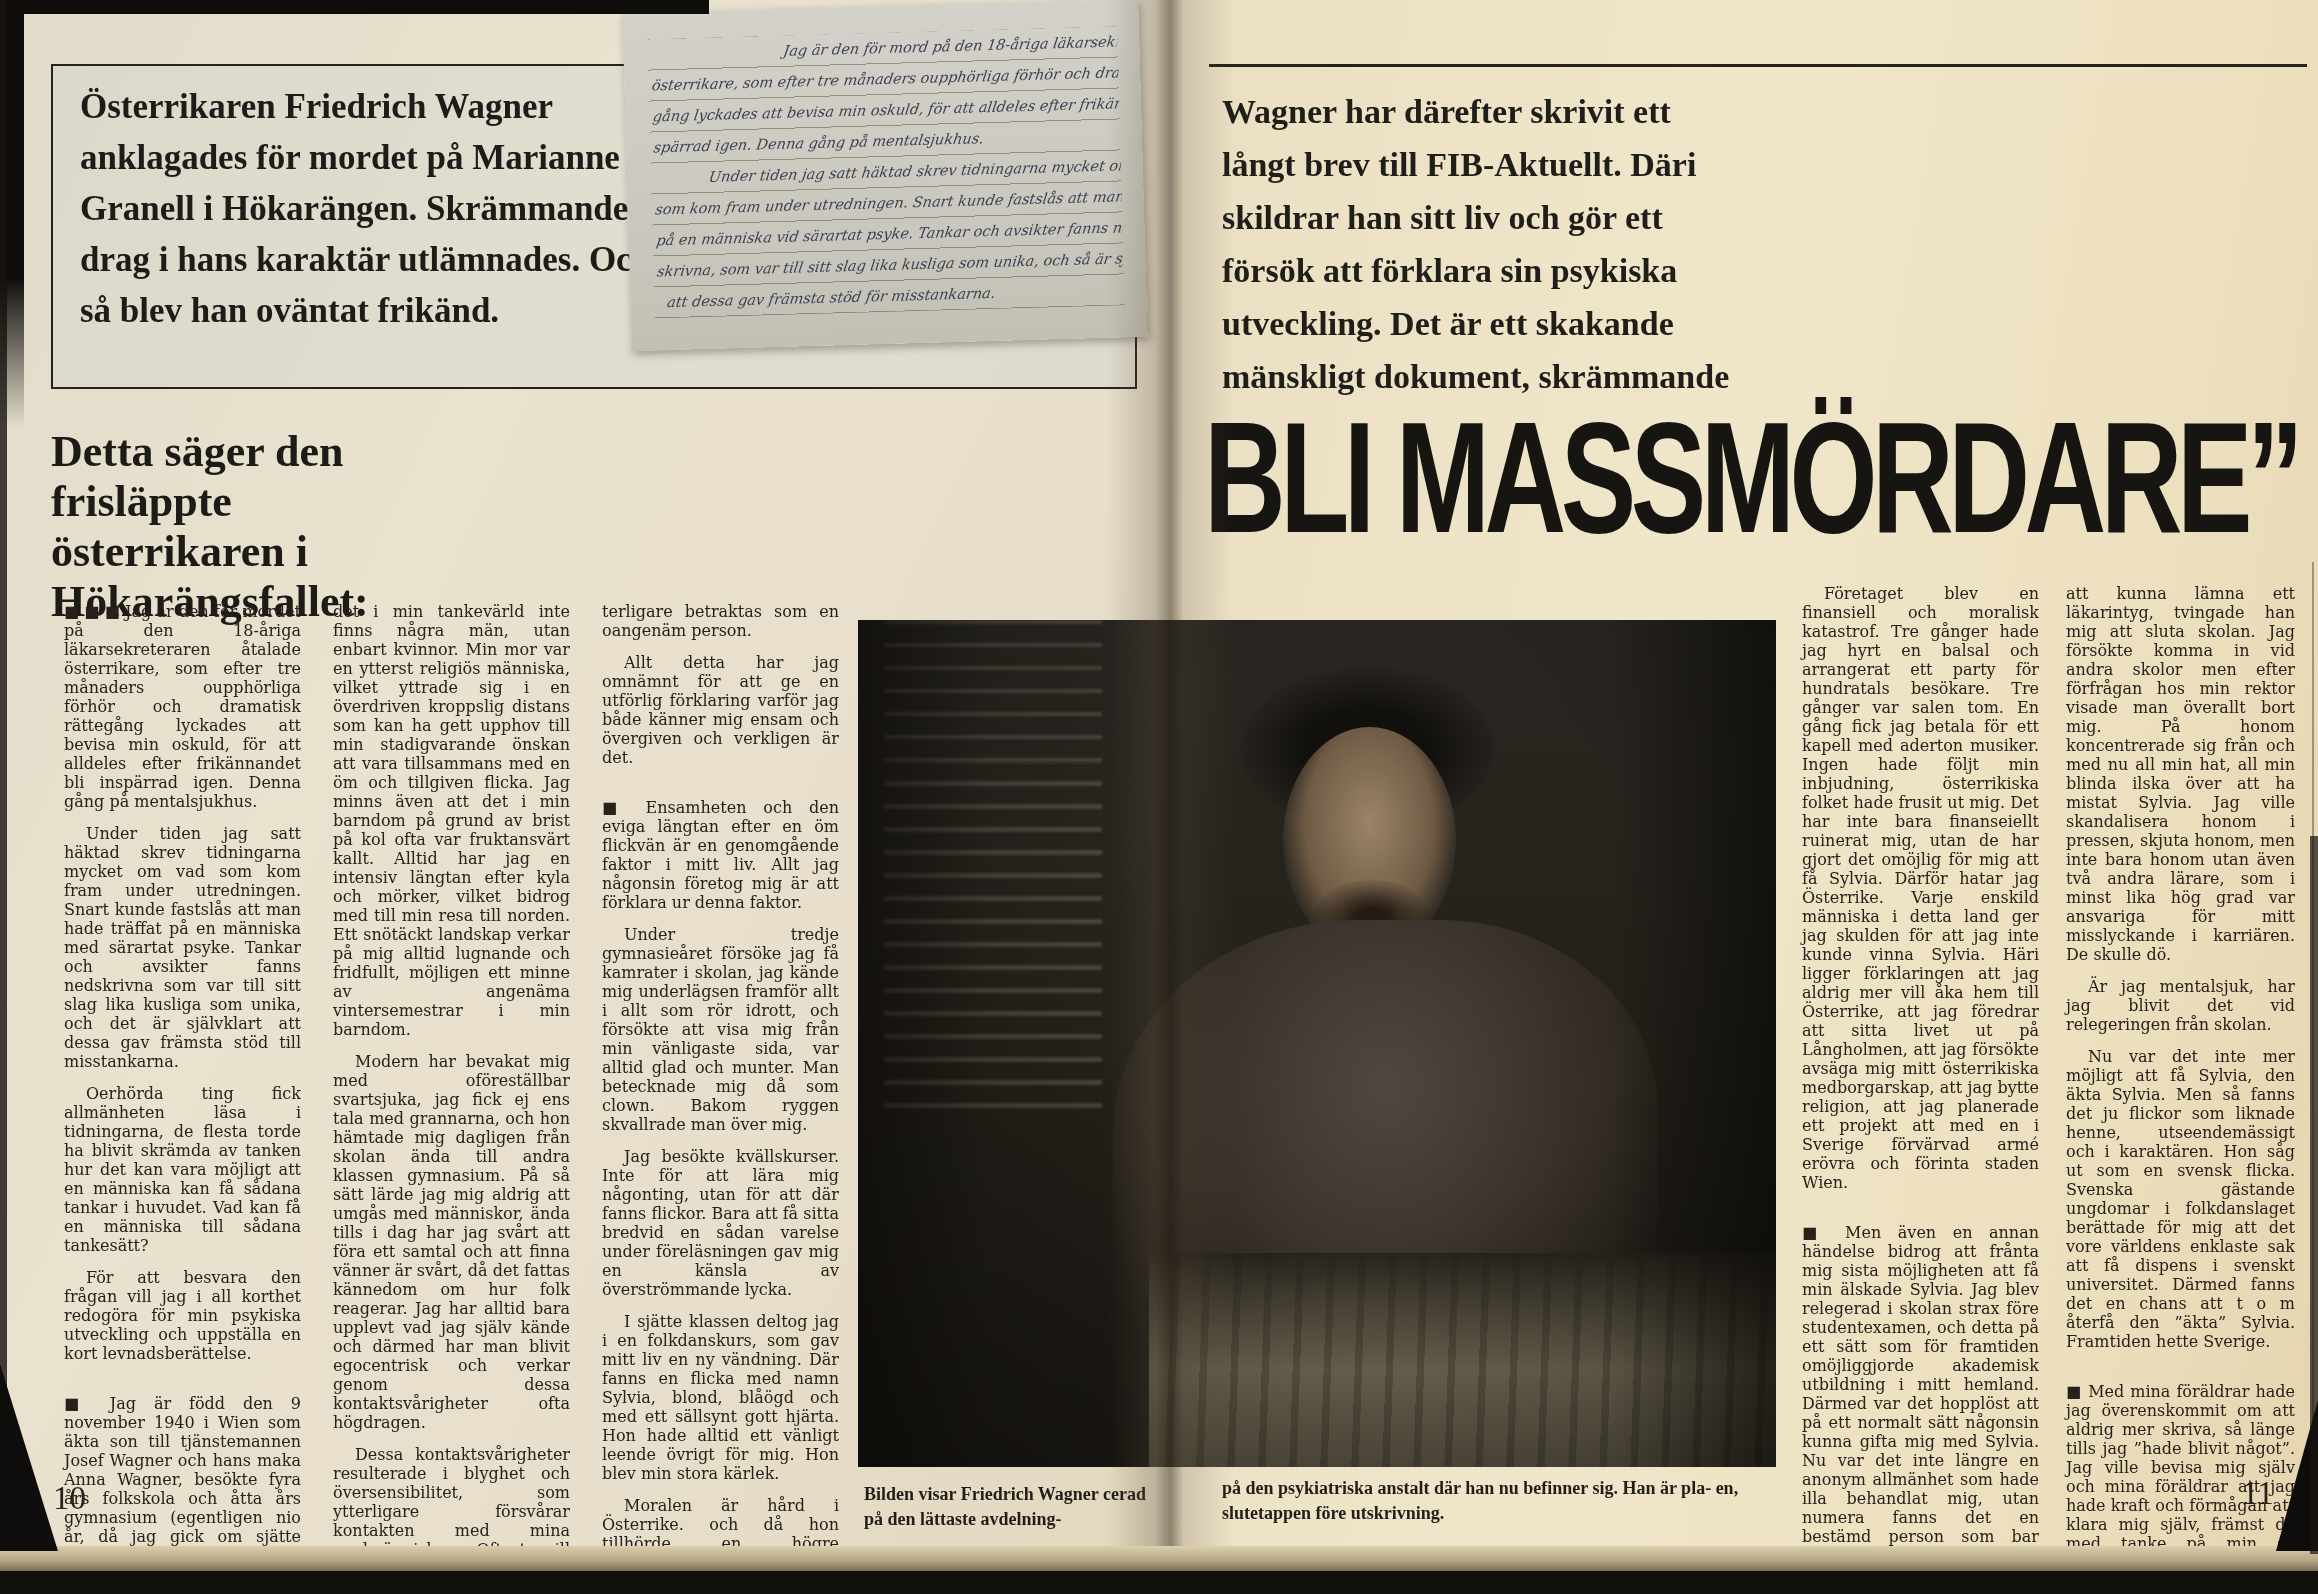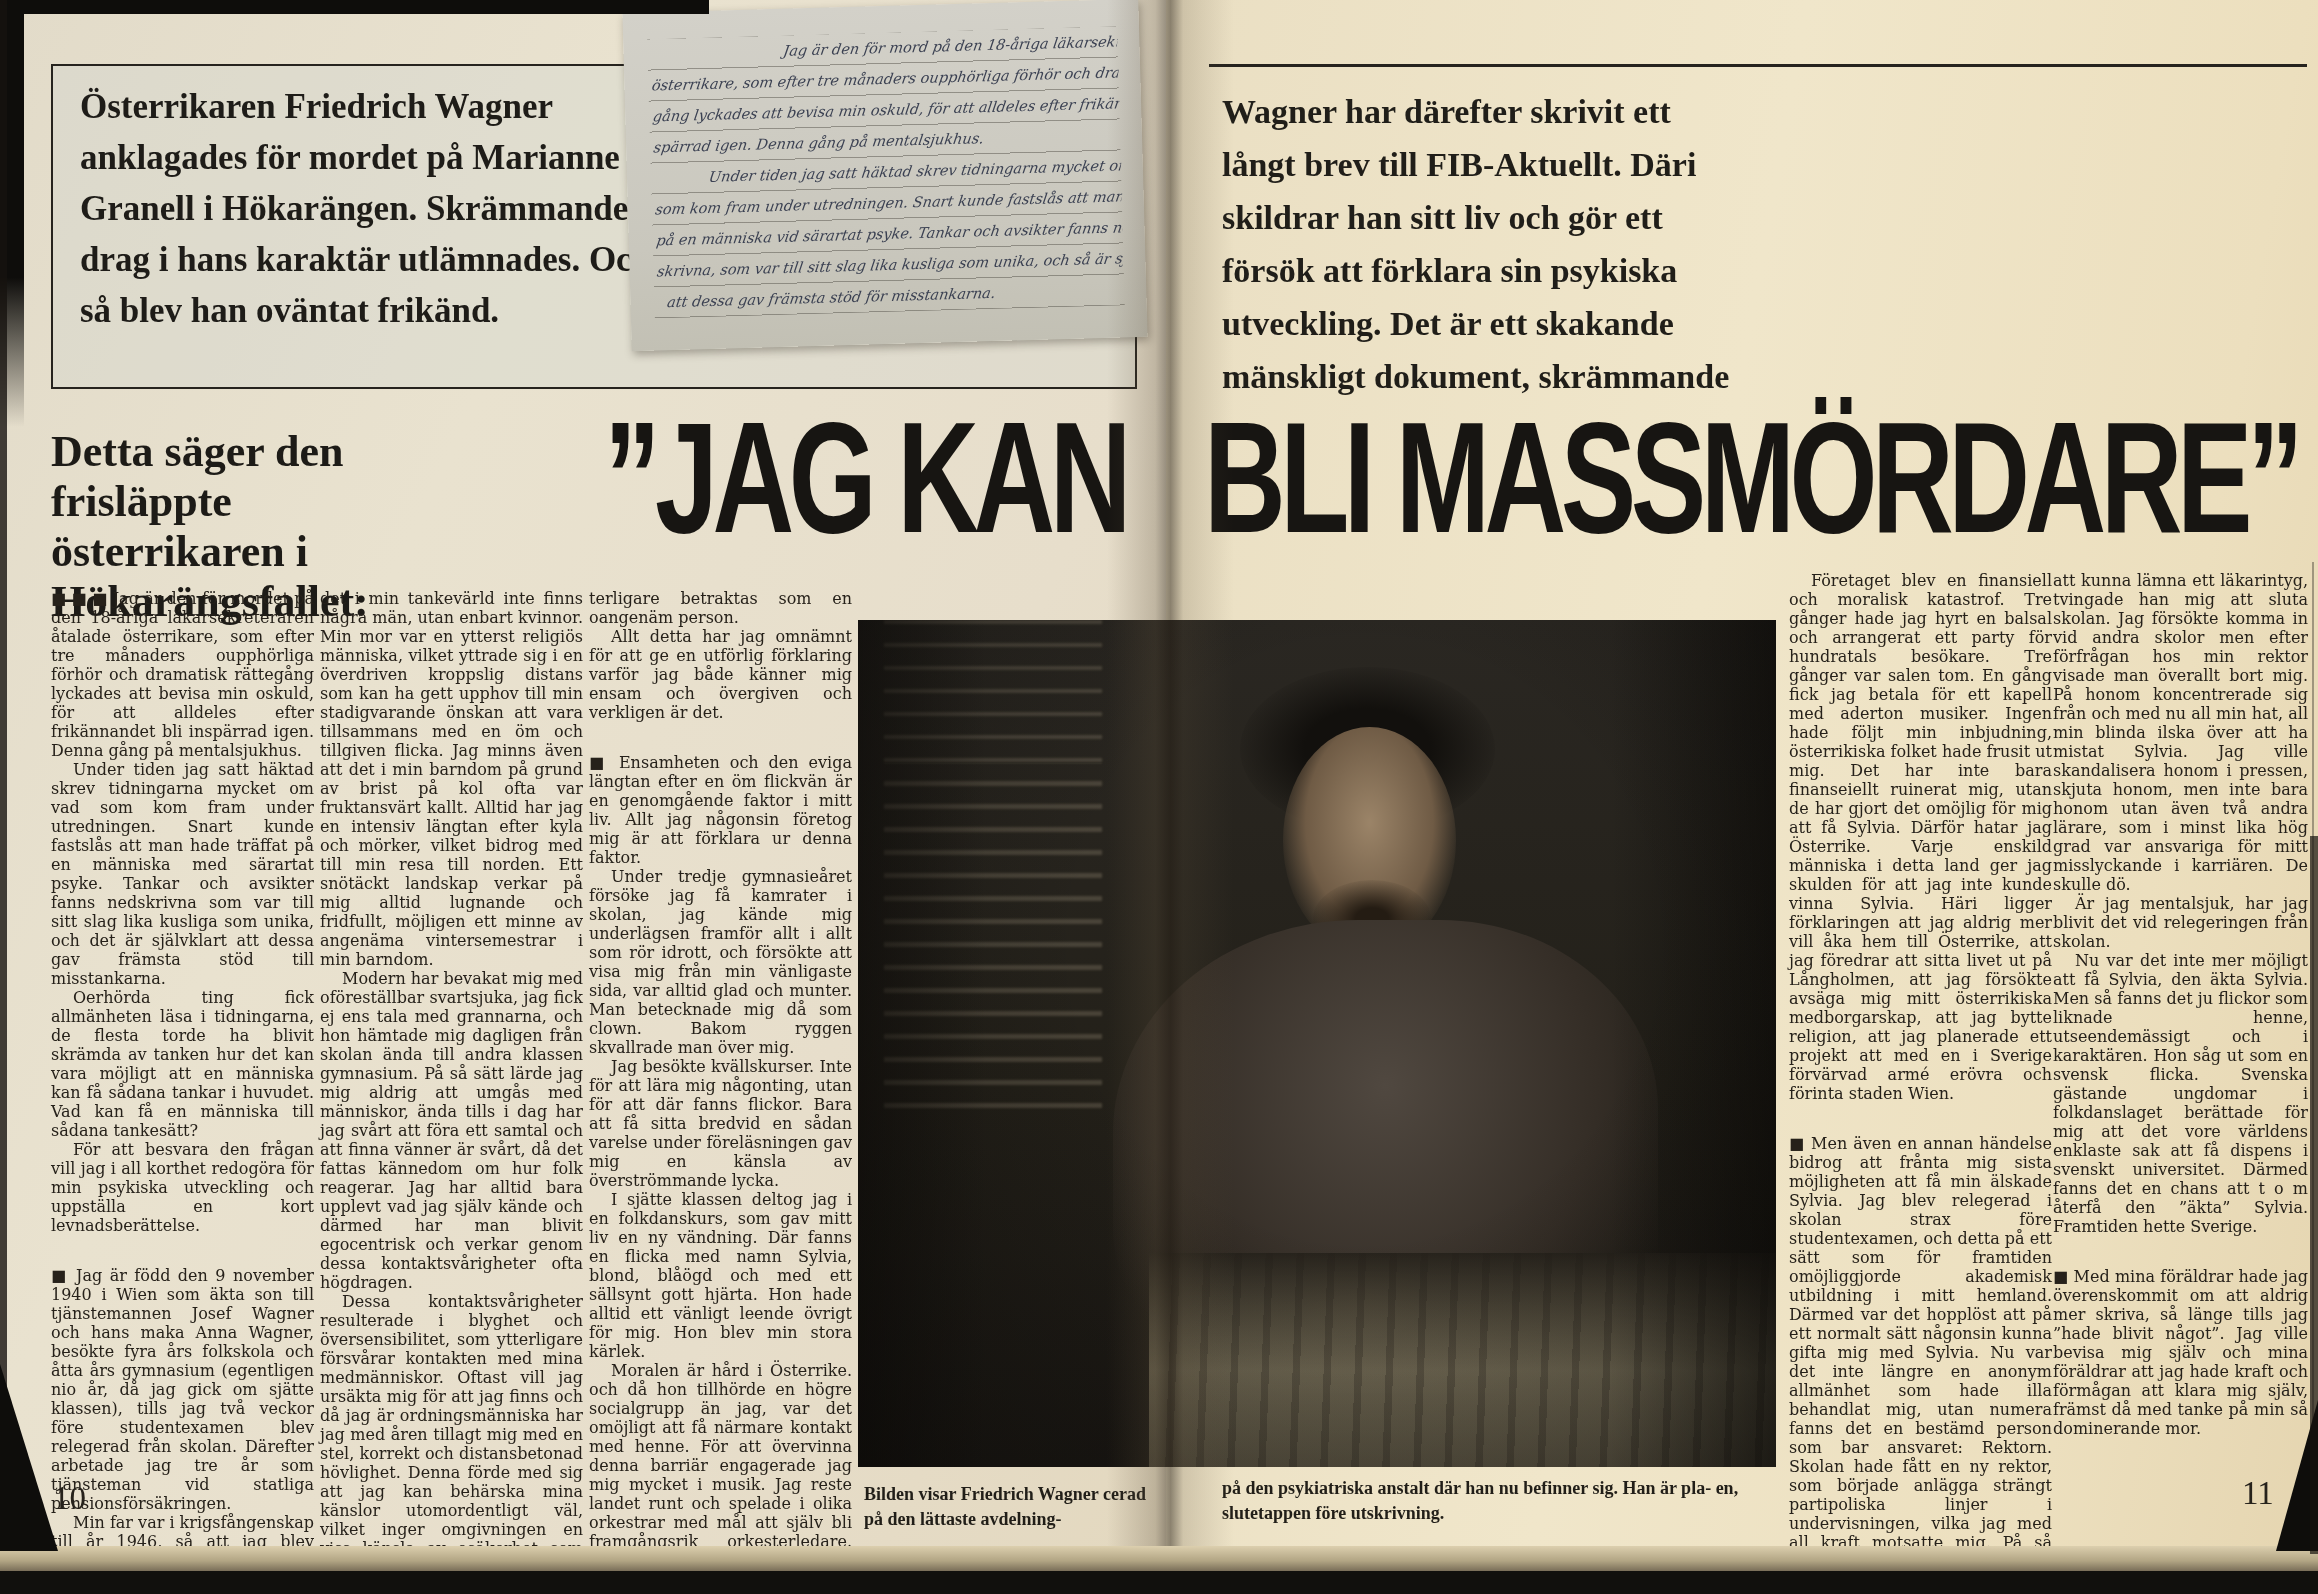--- a/index.html
+++ b/index.html
@@ -38,21 +38,21 @@
     transform:scale(.76,1.06);transform-origin:left top;}
   .hl-left{left:604px;}
   .hl-right{left:1204px;}
 
   .subhead{position:absolute;left:51px;top:427px;width:318px;
     font-family:"Liberation Serif",serif;font-weight:700;font-size:44px;line-height:50px;color:#1d1b17;}
 
   
   .col{position:absolute;width:263px;font-family:"DejaVu Serif",serif;font-size:16px;
     line-height:19px;text-align:justify;color:#26211a;}
-  .col p{margin:0;}
+  .col p{margin:13px;}
   .col p.ind{text-indent:22px;}
   .col p.sq:not(:first-child){margin-top:31px;}
   .col1{left:51px;top:589px;}
   .col2{left:320px;top:589px;}
   .col3{left:589px;top:589px;}
   .col4{left:1789px;top:571px;}
   .col5{left:2053px;top:571px;width:255px;}
 
   
   .rule-top-right{position:absolute;left:1209px;top:64px;width:1098px;height:2.7px;background:#26231e;}
@@ -134,23 +134,20 @@
         <div class="hw-line">på en människa vid särartat psyke. Tankar och avsikter fanns ned-</div>
         <div class="hw-line">skrivna, som var till sitt slag lika kusliga som unika, och så är självklart</div>
         <div class="hw-line">att dessa gav främsta stöd för misstankarna.</div>
       </div>
   </div>
 
   <div class="rule-top-right"></div>
 
   <div class="tr-col tr-a">Wagner har därefter skrivit ett långt brev till FIB-Aktuellt. Däri skildrar han sitt liv och gör ett försök att förklara sin psykiska utveckling. Det är ett skakande mänskligt dokument, skrämmande</div>
 
-  <div class="hl hl-left">
-    <span class="hl-inner">”JAG KAN</span>
-  </div>
   <div class="hl hl-right">
     <span class="hl-inner">BLI MASSMÖRDARE”</span>
   </div>
 
   <div class="subhead">Detta säger den frisläppte österrikaren i Hökarängsfallet:</div>
 
   <div class="col col1">
       <p class="sq">■ ■ ■  Jag är den för mordet på den 18-åriga läkarsekreteraren åtalade österrikare, som efter tre månaders oupphörliga förhör och dramatisk rättegång lyckades att bevisa min oskuld, för att alldeles efter frikännandet bli inspärrad igen. Denna gång på mentalsjukhus.</p>
       <p class="ind">Under tiden jag satt häktad skrev tidningarna mycket om vad som kom fram under utredningen. Snart kunde fastslås att man hade träffat på en människa med särartat psyke. Tankar och avsikter fanns nedskrivna som var till sitt slag lika kusliga som unika, och det är självklart att dessa gav främsta stöd till misstankarna.</p>
       <p class="ind">Oerhörda ting fick allmänheten läsa i tidningarna, de flesta torde ha blivit skrämda av tanken hur det kan vara möjligt att en människa kan få sådana tankar i huvudet. Vad kan få en människa till sådana tankesätt?</p>

